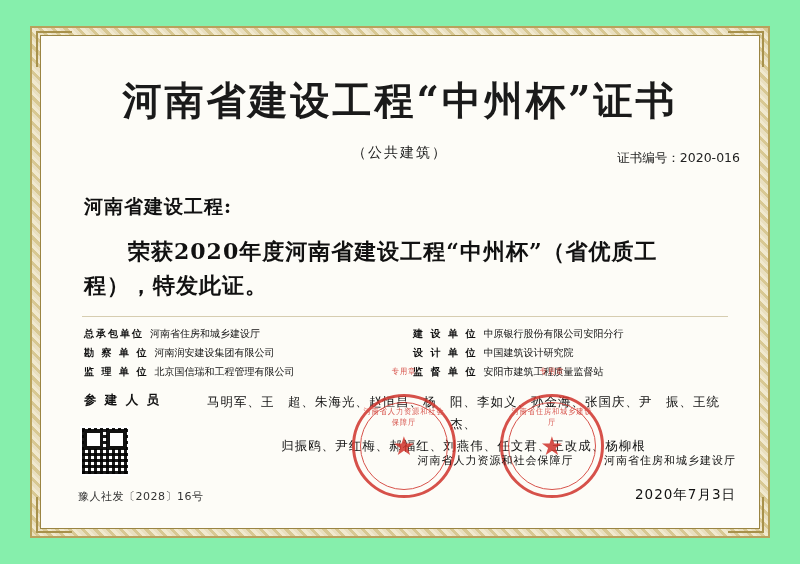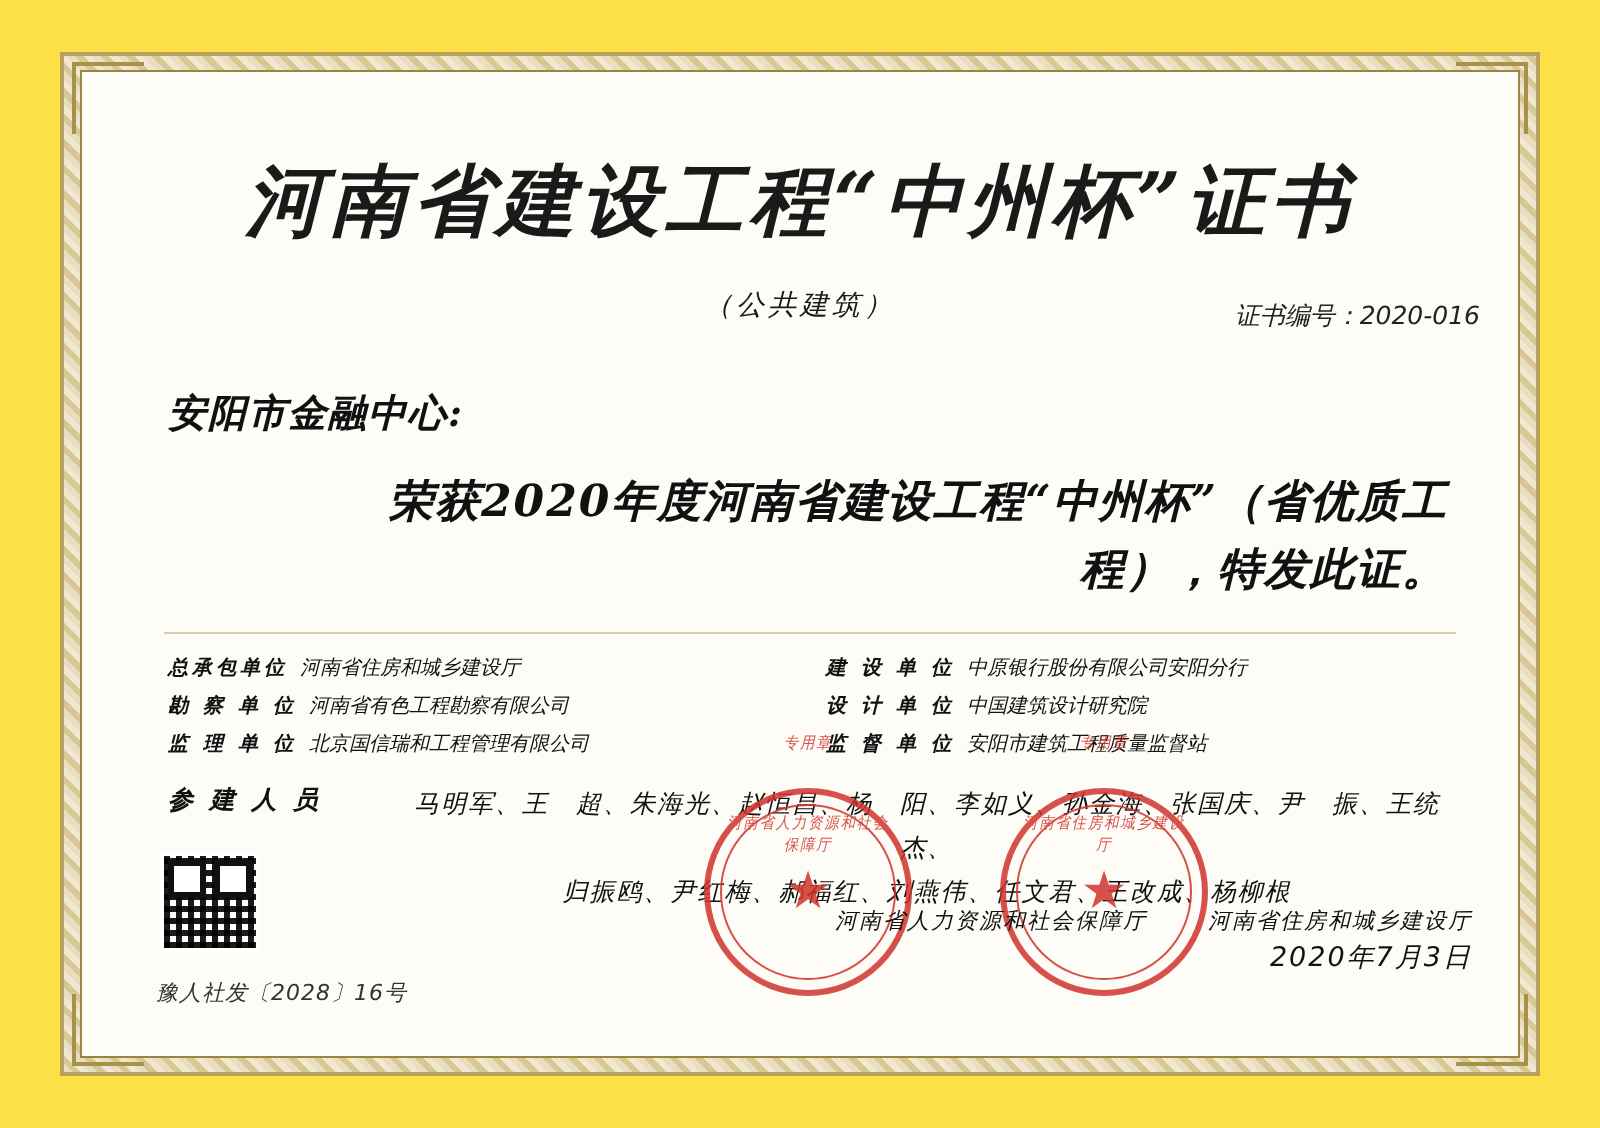--- a/index.html
+++ b/index.html
@@ -11,23 +11,22 @@
     width: 800px;
     height: 564px;
     font-family: "DejaVu Sans", "Liberation Sans", sans-serif;
     overflow: hidden;
   }
 
   .certificate {
     position: relative;
     width: 800px;
     height: 564px;
-    background: #fde047;
-    box-sizing: border-box;
-    font-style: italic;
+    background: #86efac;
+    box-sizing: border-box;
   }
 
   
   .frame-outer {
     position: absolute;
     left: 30px;
     top: 26px;
     right: 30px;
     bottom: 26px;
     border: 2px solid #b8a15c;
@@ -131,21 +130,20 @@
     margin-top: 14px;
     margin-left: 26px;
     margin-right: 18px;
     font-family: "DejaVu Serif", "Liberation Serif", serif;
     font-weight: bold;
     font-size: 22px;
     line-height: 1.55;
     color: #111;
     text-indent: 44px;
     letter-spacing: 1px;
-    text-align: right;
   }
 
   .divider {
     margin: 14px 14px 0 24px;
     border-top: 1px solid #d6cdb0;
   }
 
   .info-grid {
     margin-top: 10px;
     margin-left: 26px;
@@ -297,21 +295,21 @@
     font-size: 11px;
     color: #111;
     letter-spacing: 1px;
     padding-right: 6px;
   }
   .org-line span { margin-left: 26px; }
 
   .date-line {
     position: absolute;
     right: 6px;
-    bottom: 24px;
+    bottom: 8px;
     font-size: 13.5px;
     color: #111;
     letter-spacing: 1px;
   }
 </style>
 </head>
 <body>
 
 <div class="certificate">
 
@@ -325,38 +323,38 @@
 
   <div class="content">
 
     <div class="cert-title">河南省建设工程“中州杯”证书</div>
 
     <div class="subtitle-row">
       <div class="cert-subtitle">（公共建筑）</div>
       <div class="cert-number">证书编号：2020-016</div>
     </div>
 
-    <div class="recipient">安阳市金融中心:</div>
+    <div class="recipient">河南省建设工程:</div>
 
     <div class="body-text">荣获2020年度河南省建设工程“中州杯”（省优质工程），特发此证。</div>
 
     <div class="divider"></div>
 
     <div class="info-grid">
       <div class="info-item">
         <span class="info-label">总承包单位</span>
         <span class="info-value">河南省住房和城乡建设厅</span>
       </div>
       <div class="info-item">
         <span class="info-label">建 设 单 位</span>
         <span class="info-value">中原银行股份有限公司安阳分行</span>
       </div>
       <div class="info-item">
         <span class="info-label">勘 察 单 位</span>
-        <span class="info-value">河南省有色工程勘察有限公司</span>
+        <span class="info-value">河南润安建设集团有限公司</span>
       </div>
       <div class="info-item">
         <span class="info-label">设 计 单 位</span>
         <span class="info-value">中国建筑设计研究院</span>
       </div>
       <div class="info-item">
         <span class="info-label">监 理 单 位</span>
         <span class="info-value">北京国信瑞和工程管理有限公司</span>
       </div>
       <div class="info-item">

